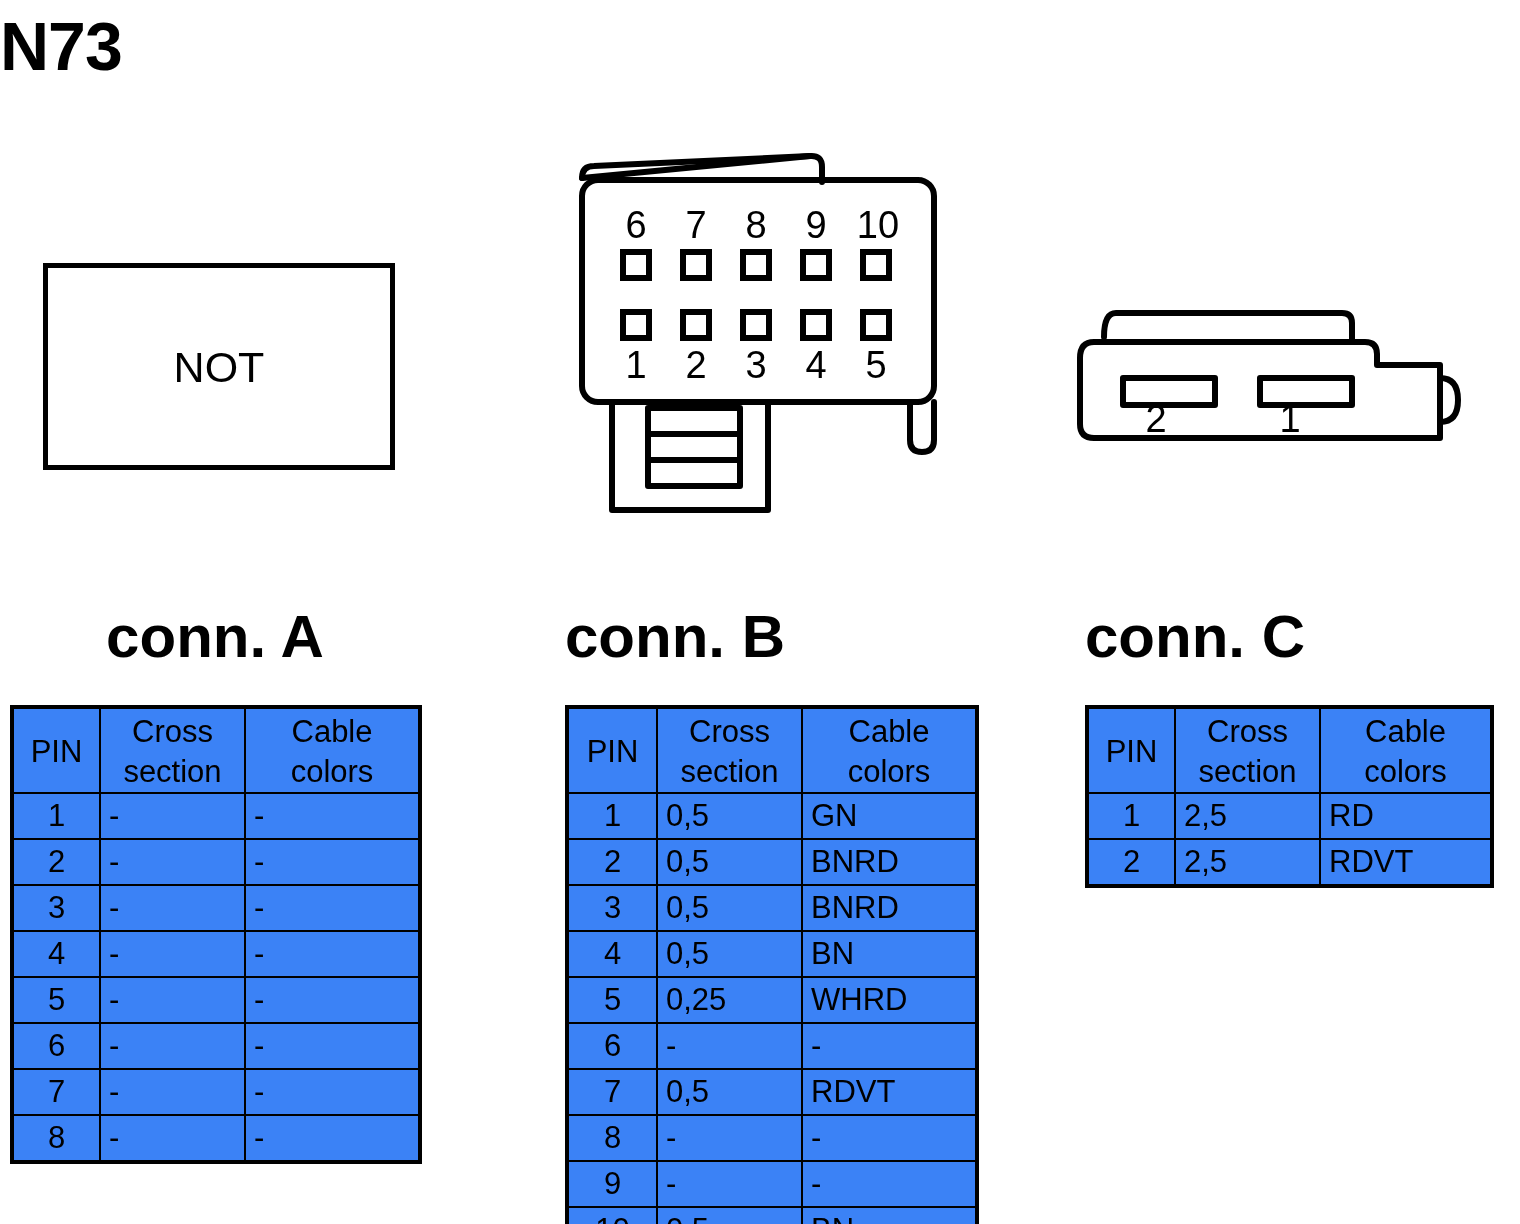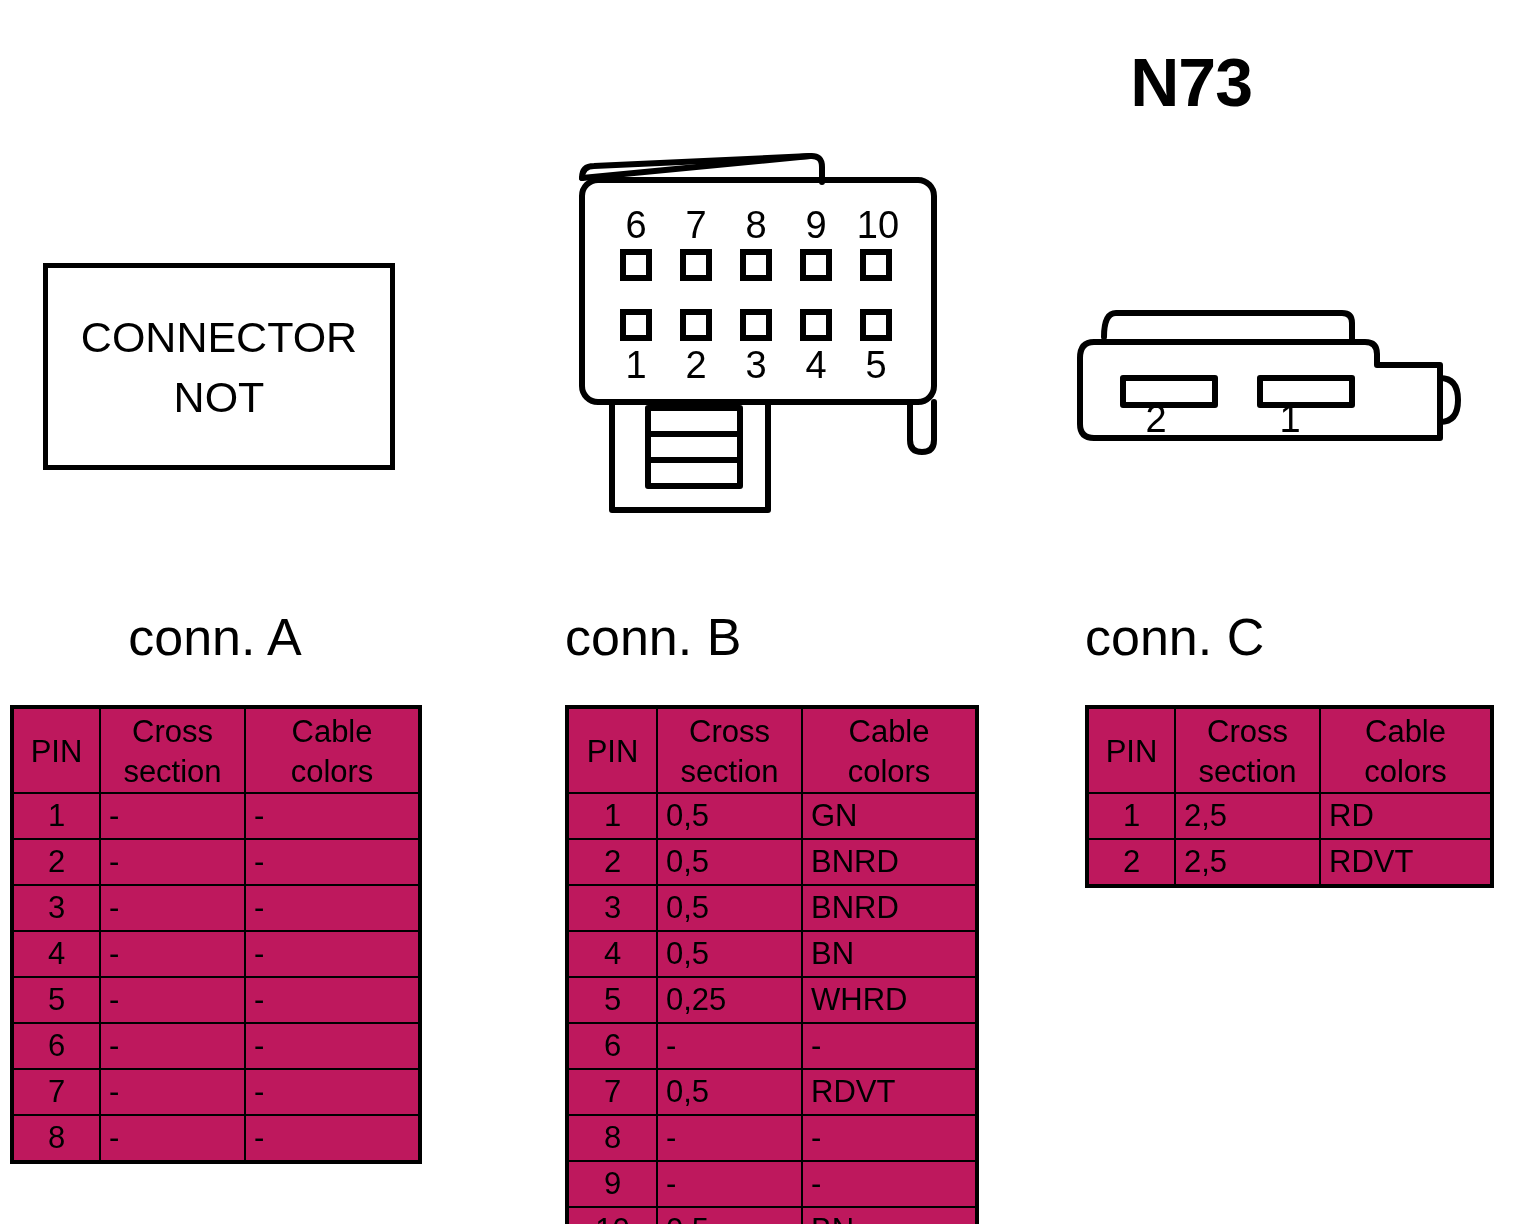--- a/index.html
+++ b/index.html
@@ -15,26 +15,25 @@
     color: #000000;
     overflow: hidden;
   }
 
   
   #page-title {
     position: absolute;
     left: 0;
     top: 6px;
     width: 1252px;
-    text-align: right;
+    text-align: left;
     font-size: 68px;
     font-weight: bold;
     letter-spacing: -1px;
     line-height: 80px;
-    margin-top: 36px;
   }
 
   
   #conn-a-unavailable {
     position: absolute;
     left: 43px;
     top: 263px;
     width: 352px;
     height: 207px;
     border: 5px solid #000;
@@ -54,36 +53,36 @@
   
   .connector-svg {
     position: absolute;
   }
   #conn-b-drawing { left: 560px; top: 140px; }
   #conn-c-drawing { left: 1060px; top: 280px; }
 
   
   .conn-heading {
     position: absolute;
-    font-size: 52px;
-    font-weight: normal;
+    font-size: 60px;
+    font-weight: bold;
     line-height: 70px;
     white-space: nowrap;
   }
   #heading-a { left: 10px;   top: 602px; width: 410px; text-align: center; }
   #heading-b { left: 565px;  top: 602px; width: 410px; text-align: left; }
   #heading-c { left: 1085px; top: 602px; width: 405px; text-align: left; }
 
   
   .pin-table {
     position: absolute;
     border-collapse: collapse;
     table-layout: fixed;
     border: 4px solid #000;
-    background: #be185d;
+    background: #3b82f6;
     padding-left: 48px;
   }
   .pin-table th,
   .pin-table td {
     border: 2px solid #000;
     font-size: 31px;
     font-weight: normal;
     padding: 0;
     height: 44px;
     line-height: 44px;
@@ -118,21 +117,20 @@
   #table-c col.c-pin { width: 88px; }
   #table-c col.c-cs  { width: 145px; }
   #table-c col.c-cc  { width: 172px; }
 </style>
 </head>
 <body>
 
 <div id="page-title">N73</div>
 
 <div id="conn-a-unavailable">
-  <div class="line">CONNECTOR</div>
   <div class="line">NOT</div>
 </div>
 
 <svg id="conn-b-drawing" class="connector-svg" width="420" height="390" viewBox="0 0 420 390">
   <g fill="none" stroke="#000" stroke-width="6" stroke-linejoin="round" stroke-linecap="round">
 
     <path d="M 22 38 L 250 16 Q 262 15 262 27 L 262 42"></path>
     <path d="M 22 38 Q 22 26 34 26 L 250 16"></path>
 
     <rect x="22" y="40" width="352" height="222" rx="16" ry="16"></rect>

